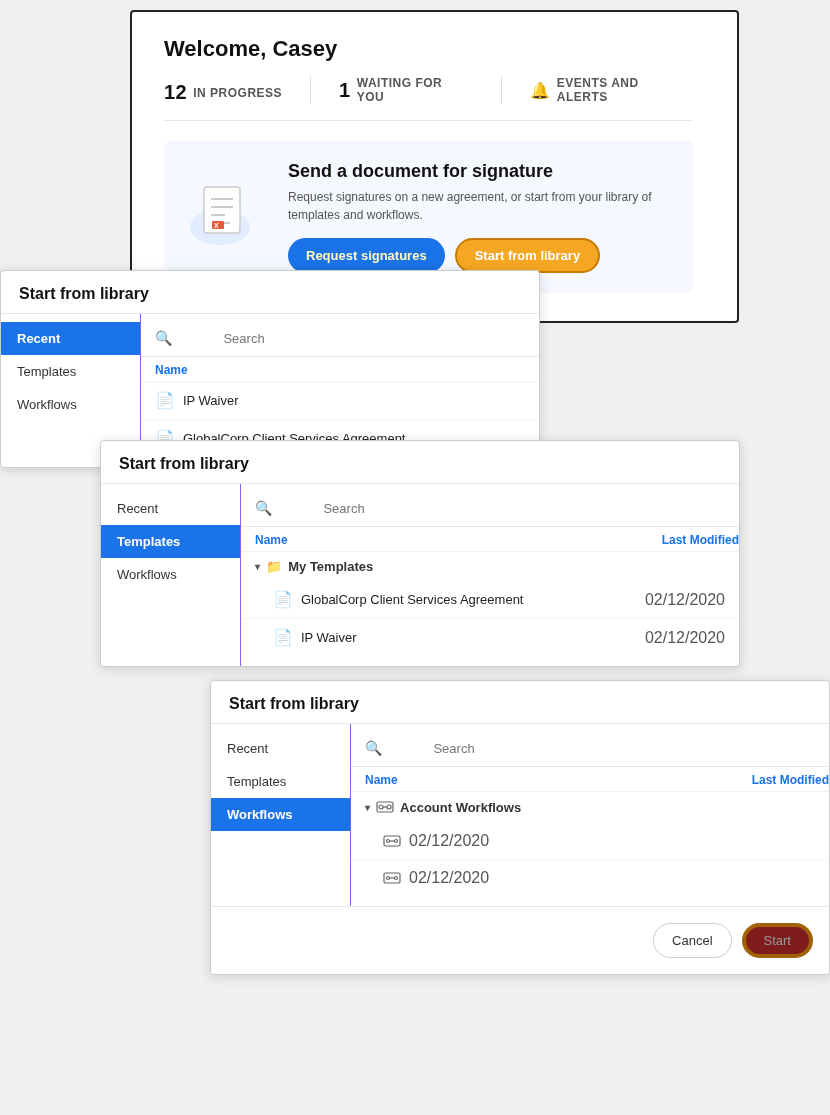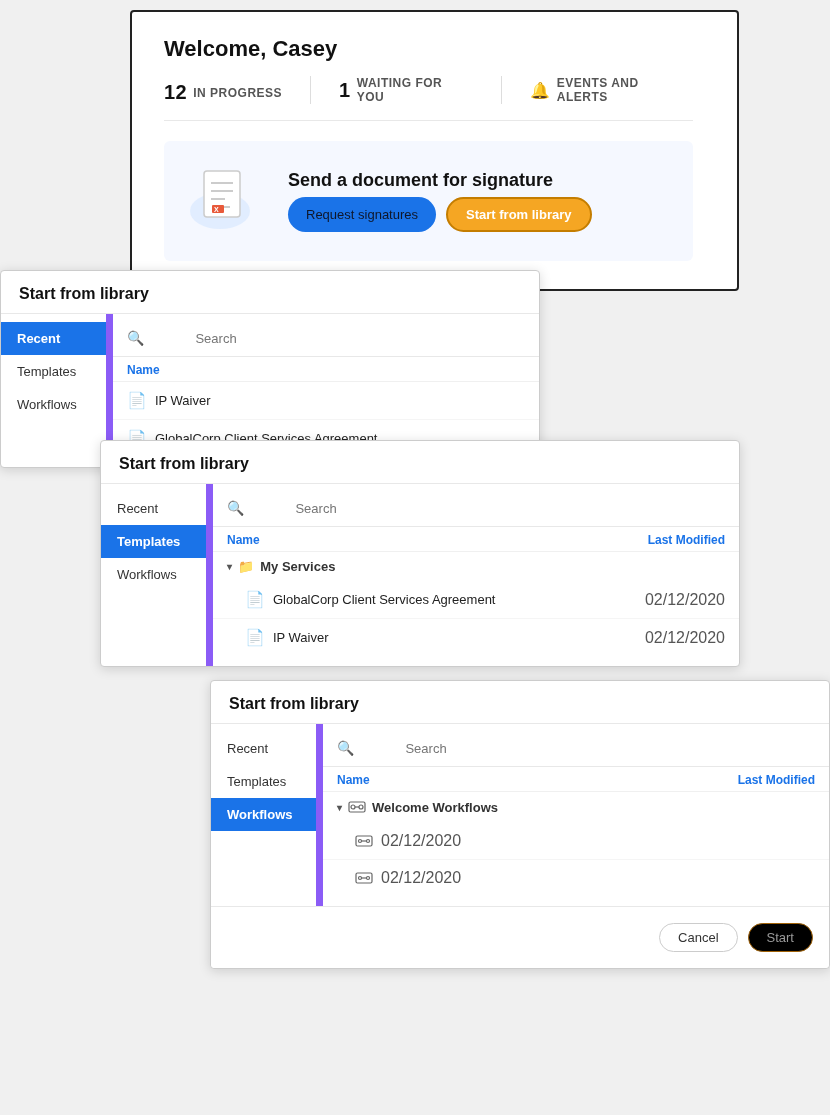--- a/index.html
+++ b/index.html
@@ -87,26 +87,26 @@
       color: #555;
       margin-bottom: 14px;
       line-height: 1.5;
     }
     .btn-row {
       display: flex;
       gap: 10px;
     }
     .btn-primary {
       background: #1a73e8;
-      color: #0f172a;
+      color: #fef9c3;
       border: none;
       border-radius: 20px;
       padding: 8px 18px;
       font-size: 13px;
-      font-weight: 400;
+      font-weight: 700;
       cursor: pointer;
     }
     .btn-library {
       background: #f5a623;
       color: #fff;
       border: 2.5px solid #c47d00;
       border-radius: 20px;
       padding: 8px 18px;
       font-size: 13px;
       font-weight: 600;
@@ -147,23 +147,23 @@
     }
     .panel-header h3 {
       font-size: 16px;
       font-weight: 700;
       color: #111;
     }
     .panel-body {
       display: flex;
     }
     .panel-sidebar {
-      width: 112px;
+      width: 140px;
       flex-shrink: 0;
-      border-right: 7px solid #8b5cf6;
+      border-right: 1px solid #8b5cf6;
       padding: 8px 0;
     }
     .panel-sidebar-item {
       padding: 9px 16px;
       font-size: 13px;
       color: #333;
       cursor: pointer;
     }
     .panel-sidebar-item.active {
       background: #1a73e8;
@@ -190,21 +190,21 @@
       outline: none;
       font-size: 13px;
       color: #555;
       flex: 1;
       background: transparent;
       margin-left: 43px;
     }
     .col-headers {
       display: flex;
       justify-content: space-between;
-      padding: 6px 14px 4px 14px;
+      padding: 6px 0 4px 14px;
       font-size: 12px;
       font-weight: 600;
       color: #1a73e8;
       border-bottom: 1px solid #f0f0f0;
     }
     .list-item-row {
       display: flex;
       align-items: center;
       gap: 8px;
       padding: 9px 14px;
@@ -258,23 +258,23 @@
     .btn-cancel {
       background: #fff;
       color: #333;
       border: 1px solid #ccc;
       border-radius: 20px;
       padding: 6px 18px;
       font-size: 13px;
       cursor: pointer;
     }
     .btn-start {
-      background: #000000;
+      background: #7f1d1d;
       color: #999;
-      border: 1px solid #a16207;
+      border: 4px solid #a16207;
       border-radius: 20px;
       padding: 6px 18px;
       font-size: 13px;
       cursor: not-allowed;
     }
   </style>
 </head>
 <body>
 
 <div class="dashboard-card">
@@ -303,20 +303,21 @@
         <line x1="27" y1="22" x2="49" y2="22" stroke="#bbb" stroke-width="1.5"></line>
         <line x1="27" y1="30" x2="49" y2="30" stroke="#bbb" stroke-width="1.5"></line>
         <line x1="27" y1="38" x2="41" y2="38" stroke="#bbb" stroke-width="1.5"></line>
         <rect x="28" y="44" width="12" height="8" rx="1" fill="#e8593a"></rect>
         <line x1="40" y1="46" x2="46" y2="46" stroke="#bbb" stroke-width="1.5"></line>
         <text x="30" y="51" font-size="7" fill="#fff" font-weight="bold">X</text>
       </svg>
     </div>
     <div class="send-doc-text">
       <h2>Send a document for signature</h2>
+      <p>Request signatures on a new agreement, or start from your library of templates and workflows.</p>
       <div class="btn-row">
         <button class="btn-primary">Request signatures</button>
         <button class="btn-library">Start from library</button>
       </div>
     </div>
   </div>
 </div>
 
 <div class="panel panel-1">
   <div class="panel-header">
@@ -363,21 +364,21 @@
         <span class="search-icon-svg">🔍</span>
         <input class="search-input" type="text" placeholder="Search" style="">
       </div>
       <div class="col-headers">
         <span>Name</span>
         <span>Last Modified</span>
       </div>
       <div class="folder-row">
         <span class="folder-arrow">▾</span>
         <span>📁</span>
-        <span>My Services</span>
+        <span>My Templates</span>
       </div>
       <div class="list-item-row" style="padding-left:32px;">
         <span class="doc-icon">📄</span>
         <span class="item-name">GlobalCorp Client Services Agreement</span>
         <span class="item-date">02/12/2020</span>
       </div>
       <div class="list-item-row" style="padding-left:32px;">
         <span class="doc-icon">📄</span>
         <span class="item-name">IP Waiver</span>
         <span class="item-date">02/12/2020</span>
@@ -408,21 +409,21 @@
       <div class="folder-row">
         <span class="folder-arrow">▾</span>
         <span style="font-size:13px;">
           <svg width="18" height="14" viewBox="0 0 18 14" fill="none" xmlns="http://www.w3.org/2000/svg">
             <rect x="1" y="3" width="16" height="10" rx="1.5" stroke="#666" stroke-width="1.2" fill="none"></rect>
             <circle cx="5" cy="8" r="2" stroke="#666" stroke-width="1.2" fill="none"></circle>
             <circle cx="13" cy="8" r="2" stroke="#666" stroke-width="1.2" fill="none"></circle>
             <line x1="7" y1="8" x2="11" y2="8" stroke="#666" stroke-width="1.2"></line>
           </svg>
         </span>
-        <span>Welcome Workflows</span>
+        <span>Account Workflows</span>
       </div>
       <div class="list-item-row" style="padding-left:32px;">
         <span class="workflow-icon">
           <svg width="18" height="14" viewBox="0 0 18 14" fill="none" xmlns="http://www.w3.org/2000/svg">
             <rect x="1" y="3" width="16" height="10" rx="1.5" stroke="#666" stroke-width="1.2" fill="none"></rect>
             <circle cx="5" cy="8" r="1.5" stroke="#666" stroke-width="1.2" fill="none"></circle>
             <circle cx="13" cy="8" r="1.5" stroke="#666" stroke-width="1.2" fill="none"></circle>
             <line x1="6.5" y1="8" x2="11.5" y2="8" stroke="#666" stroke-width="1.2"></line>
           </svg>
         </span>

